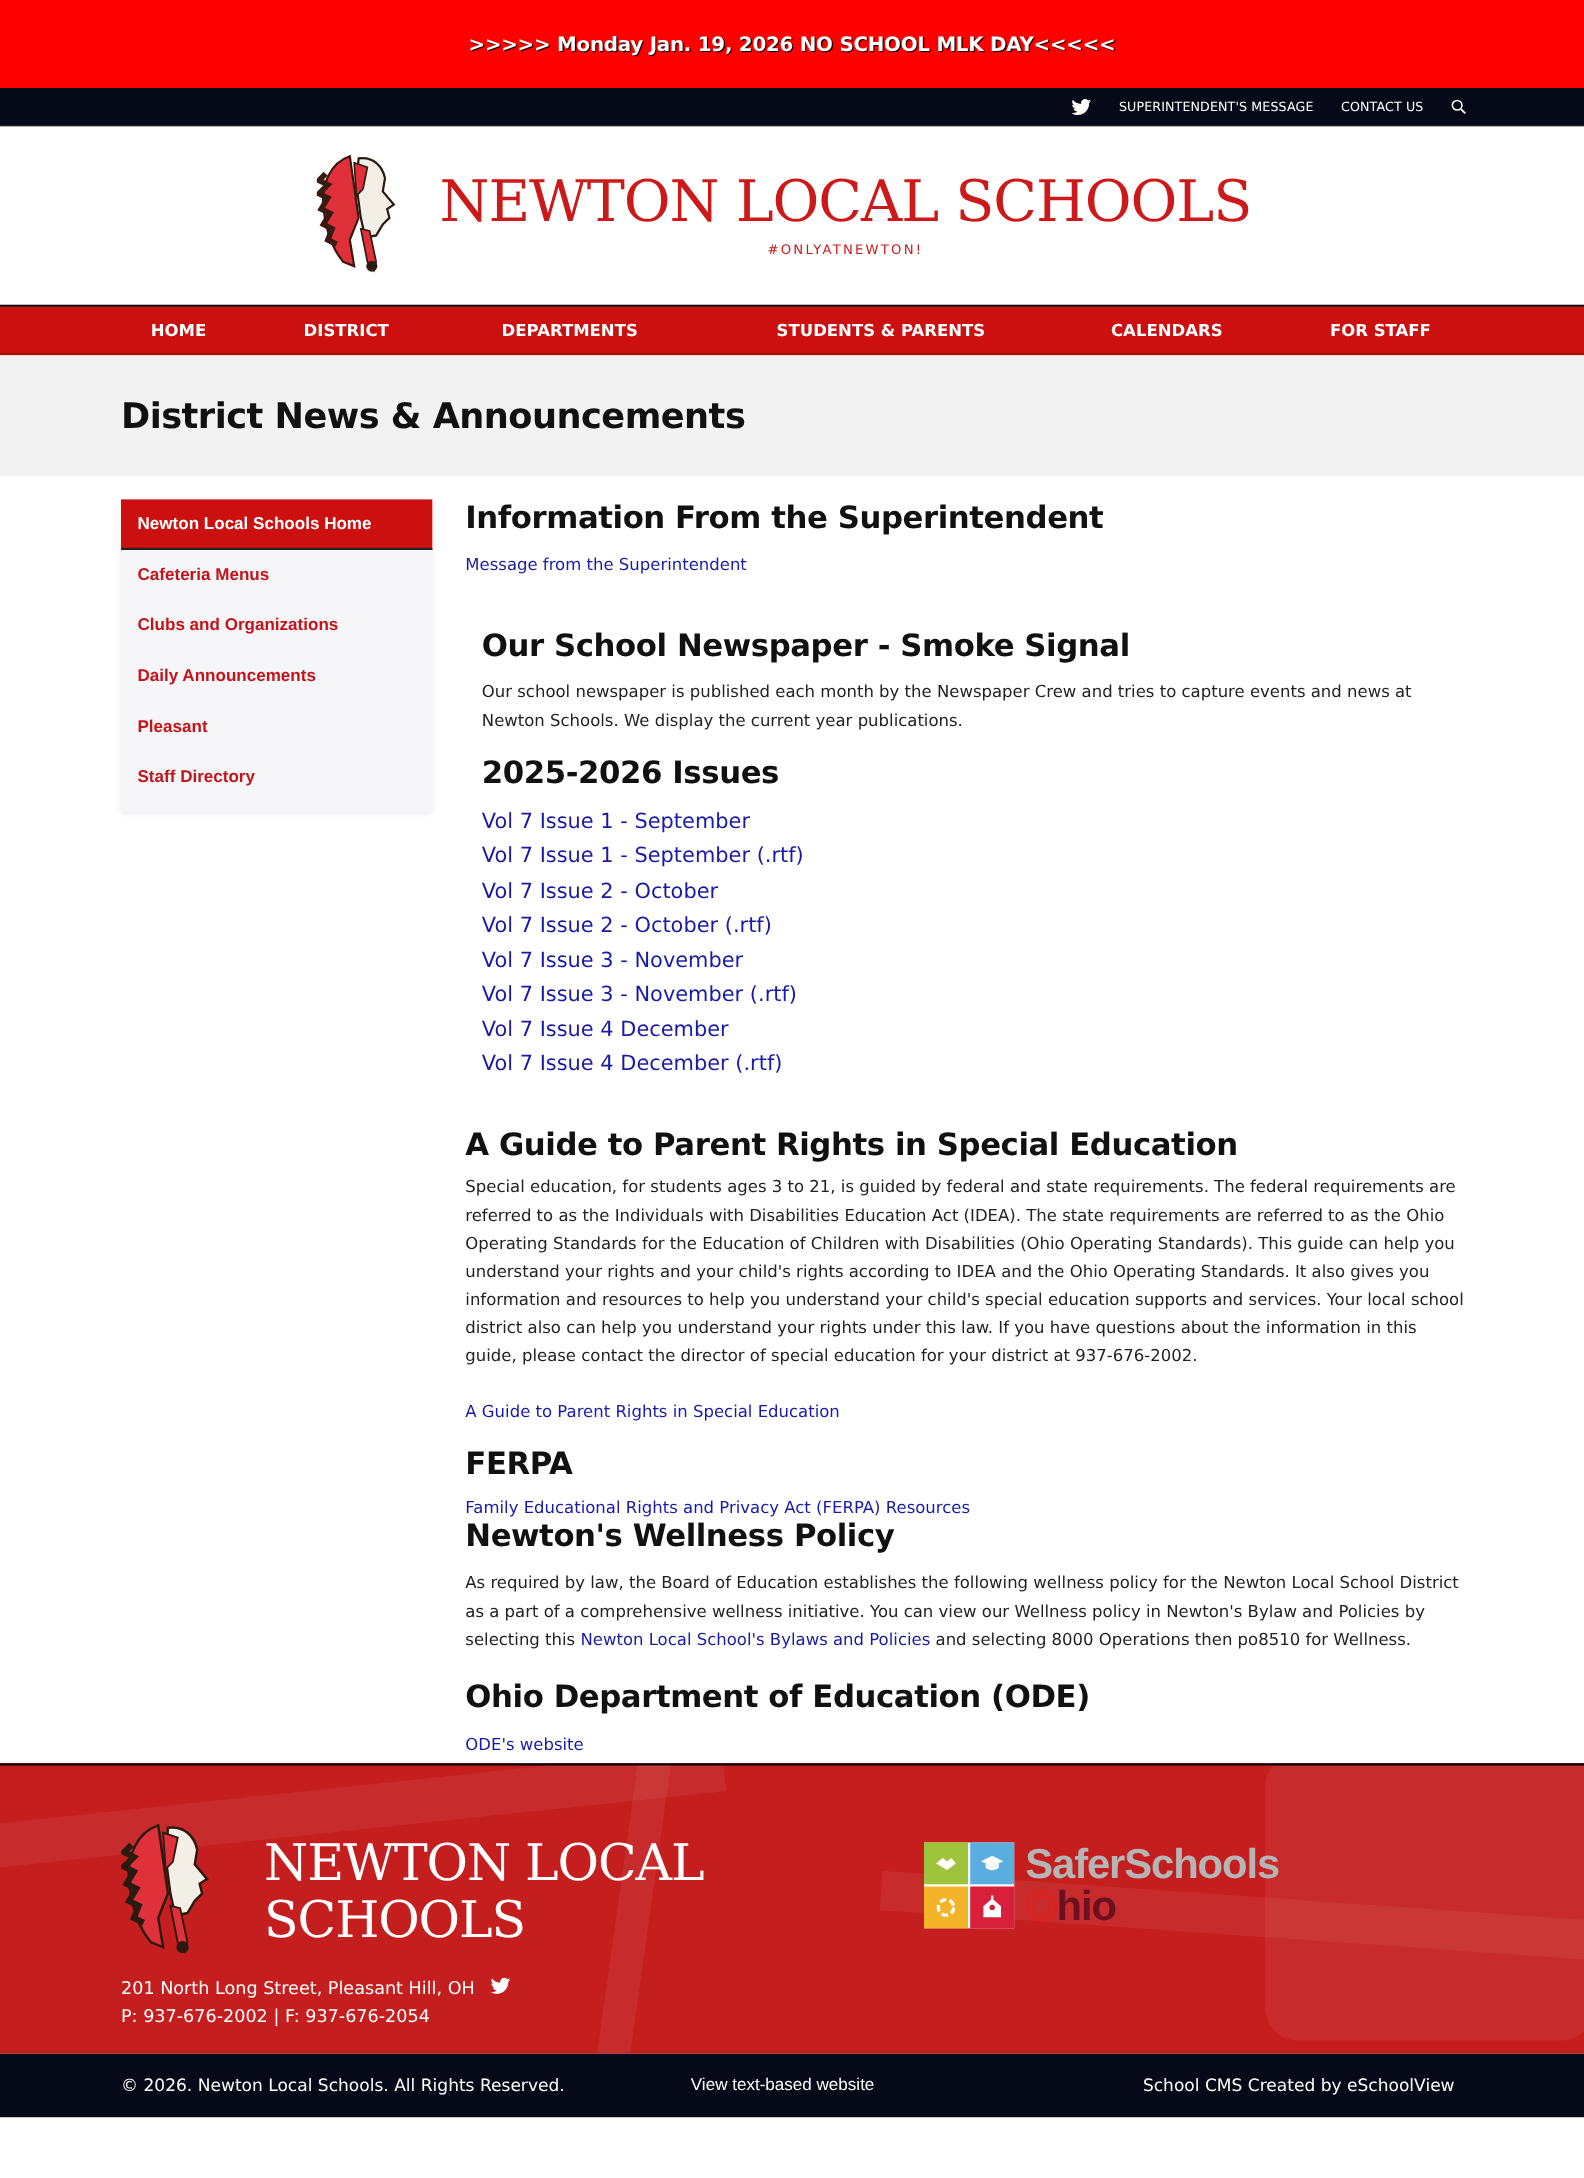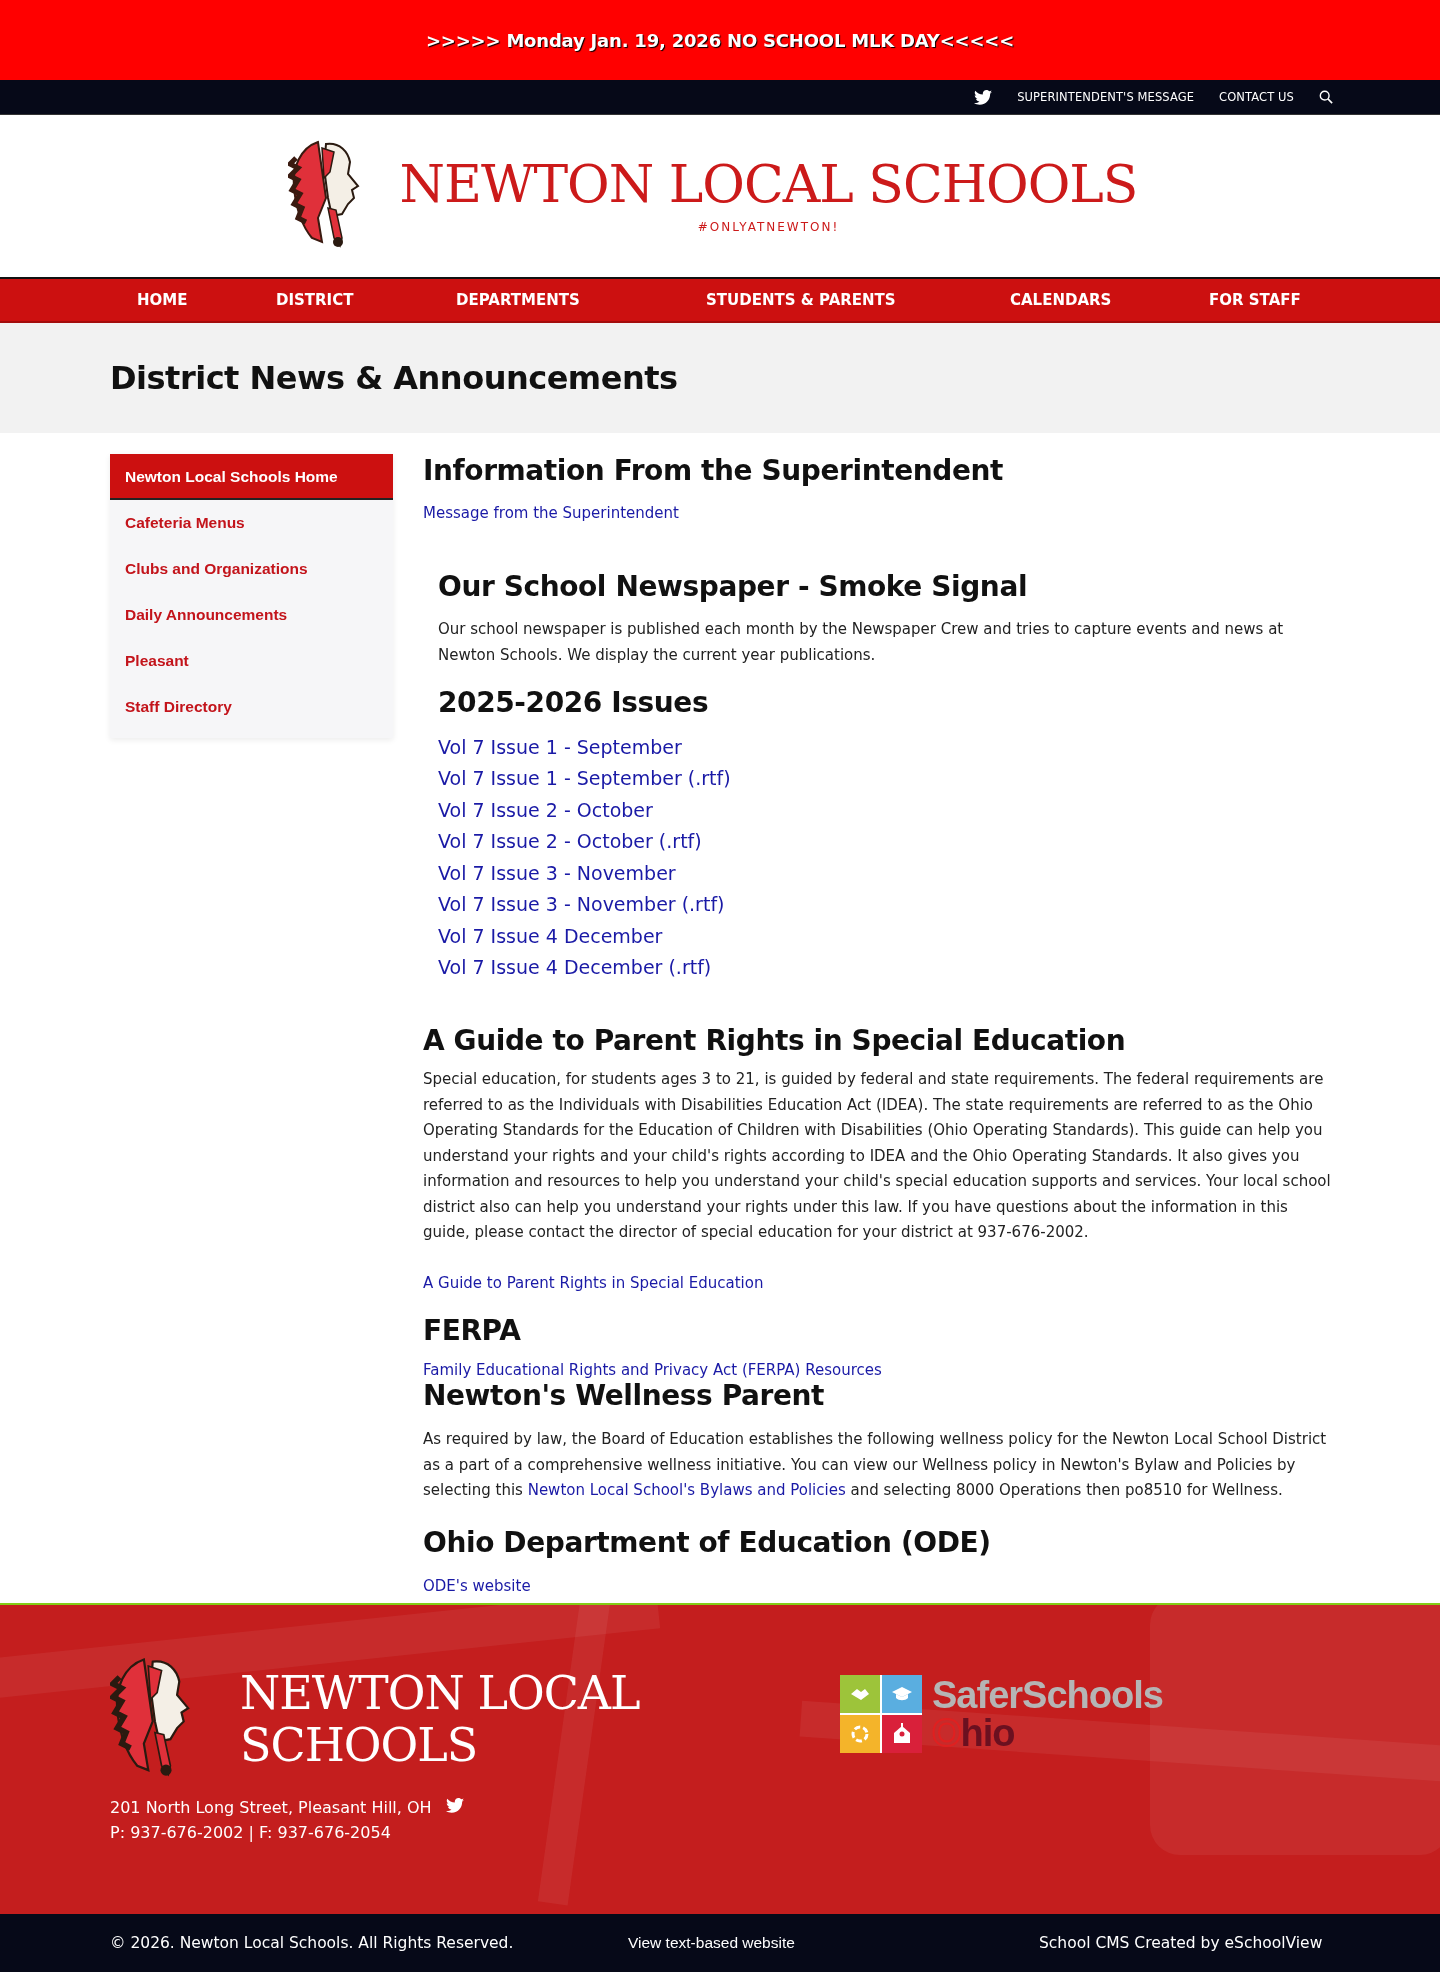--- a/index.html
+++ b/index.html
@@ -53,21 +53,21 @@
 
   .sec-ferpa { margin-top: 22px; }
   .sec-ferpa .link { display: block; margin-top: 14px; }
 
   .sec-wellness h2 { margin-top: 0; }
   .sec-wellness p { margin-top: 14px; }
 
   .sec-ode { margin-top: 22px; }
   .sec-ode .link { display: block; margin-top: 18px; }
 
-  .footer { margin-top: 4px; height: 311px; position: relative; background: #c41e1e; overflow: hidden; border-top: 2px solid #84cc16; }
+  .footer { margin-top: 4px; height: 264px; position: relative; background: #c41e1e; overflow: hidden; border-top: 2px solid #000000; }
   .footer .bg-shape { position: absolute; background: rgba(255,255,255,0.06); }
   .footer-logo { position: absolute; left: 110px; top: 50px; display: flex; align-items: center; }
   .footer-title { font-family: "DejaVu Serif", "Liberation Serif", serif; color: #fff; font-size: 46px; line-height: 52px; margin-left: 18px; letter-spacing: -1px; }
   .footer-addr { position: absolute; left: 110px; top: 190px; color: #fff; font-size: 16px; line-height: 25px; }
   .footer-twitter { position: absolute; left: 446px; top: 193px; }
   .safer { position: absolute; left: 840px; top: 70px; display: flex; align-items: center; }
   .safer-grid { display: grid; grid-template-columns: 40px 40px; grid-template-rows: 38px 38px; gap: 2px; background: #fff; }
   .safer-grid div { display: flex; align-items: center; justify-content: center; }
   .safer-text { margin-left: 10px; display: flex; flex-direction: column; }
   .safer-text .s1 { font-family: "Liberation Sans", sans-serif; font-weight: bold; color: #b5b5b5; font-size: 38px; line-height: 38px; letter-spacing: -1px; }
@@ -173,21 +173,21 @@
       <p>Special education, for students ages 3 to 21, is guided by federal and state requirements. The federal requirements are referred to as the Individuals with Disabilities Education Act (IDEA). The state requirements are referred to as the Ohio Operating Standards for the Education of Children with Disabilities (Ohio Operating Standards). This guide can help you understand your rights and your child's rights according to IDEA and the Ohio Operating Standards. It also gives you information and resources to help you understand your child's special education supports and services. Your local school district also can help you understand your rights under this law. If you have questions about the information in this guide, please contact the director of special education for your district at 937-676-2002.</p>
       <a href="#" class="link">A Guide to Parent Rights in Special Education</a>
     </section>
 
     <section class="sec-ferpa">
       <h2>FERPA</h2>
       <a href="#" class="link">Family Educational Rights and Privacy Act (FERPA) Resources</a>
     </section>
 
     <section class="sec-wellness">
-      <h2>Newton's Wellness Parent</h2>
+      <h2>Newton's Wellness Policy</h2>
       <p><span>As required by law, the Board of Education establishes the following wellness policy for the Newton Local School District as a part of a comprehensive wellness initiative.  You can view our Wellness policy in Newton's Bylaw and Policies by selecting this </span><a href="#" class="inline-link">Newton Local School's Bylaws and Policies</a><span> and selecting 8000 Operations then po8510 for Wellness.</span></p>
     </section>
 
     <section class="sec-ode">
       <h2>Ohio Department of Education (ODE)</h2>
       <a href="#" class="link">ODE's website</a>
     </section>
   </main>
 </div>
 

